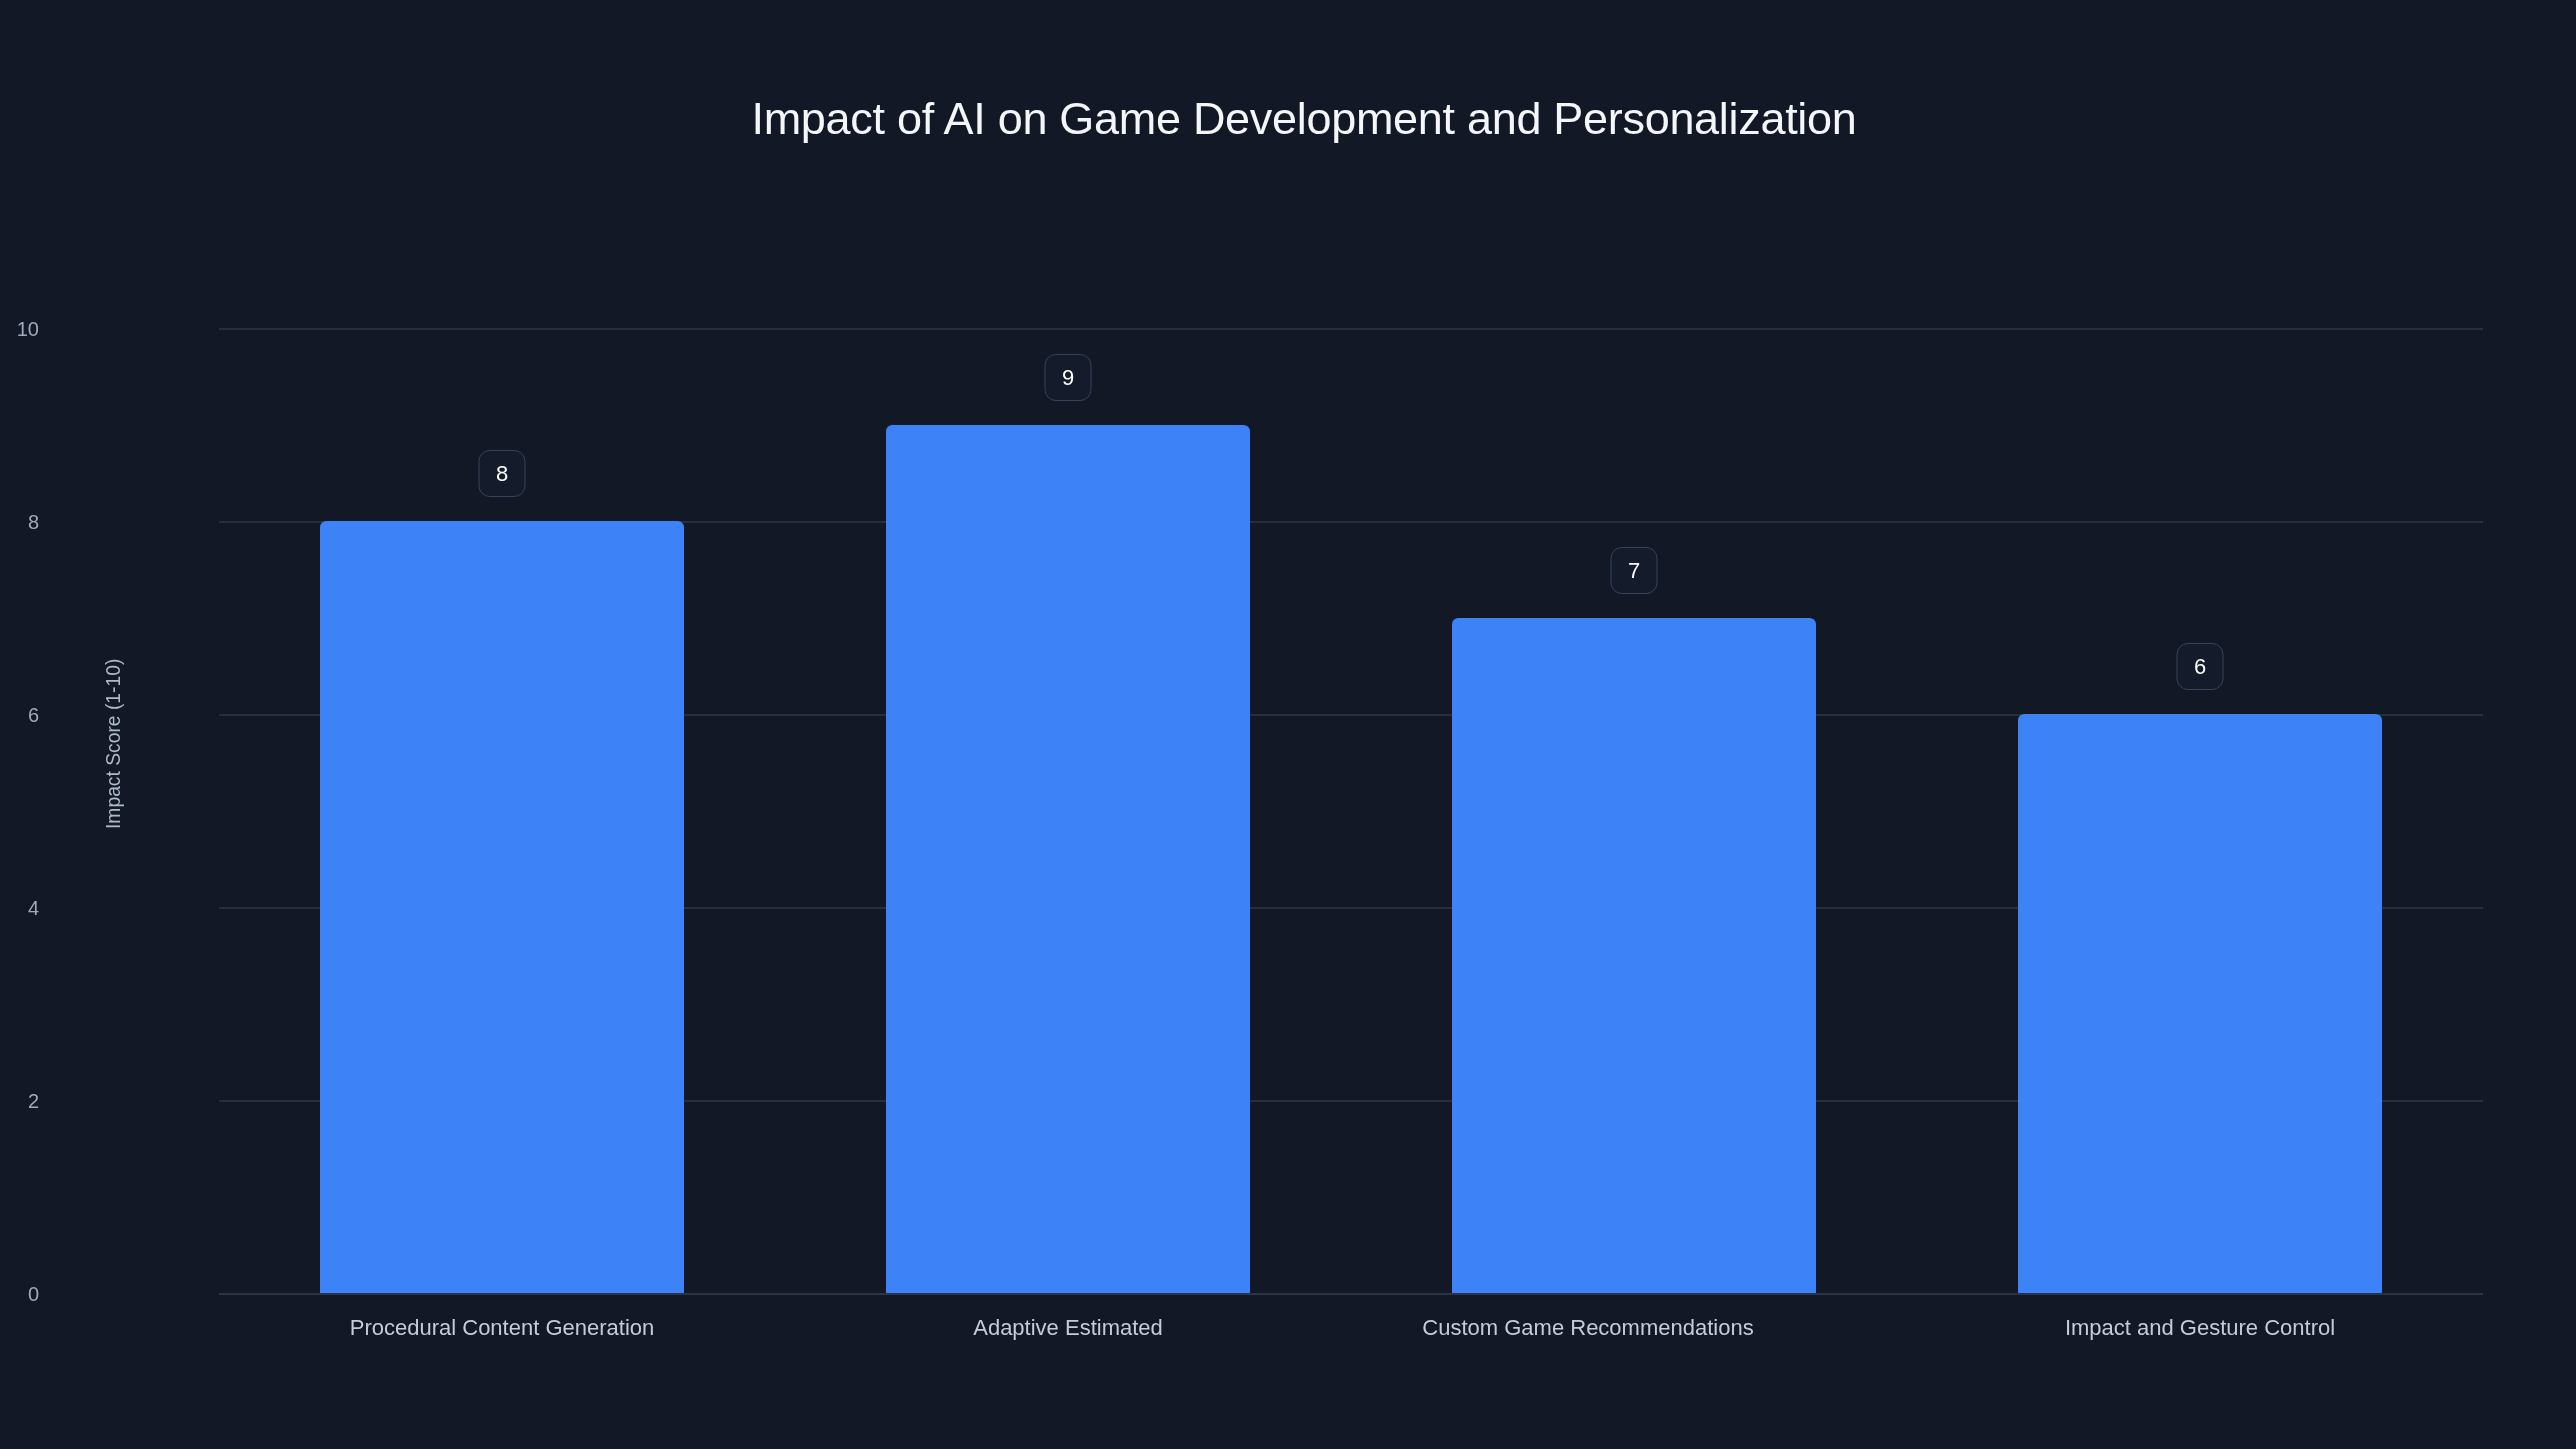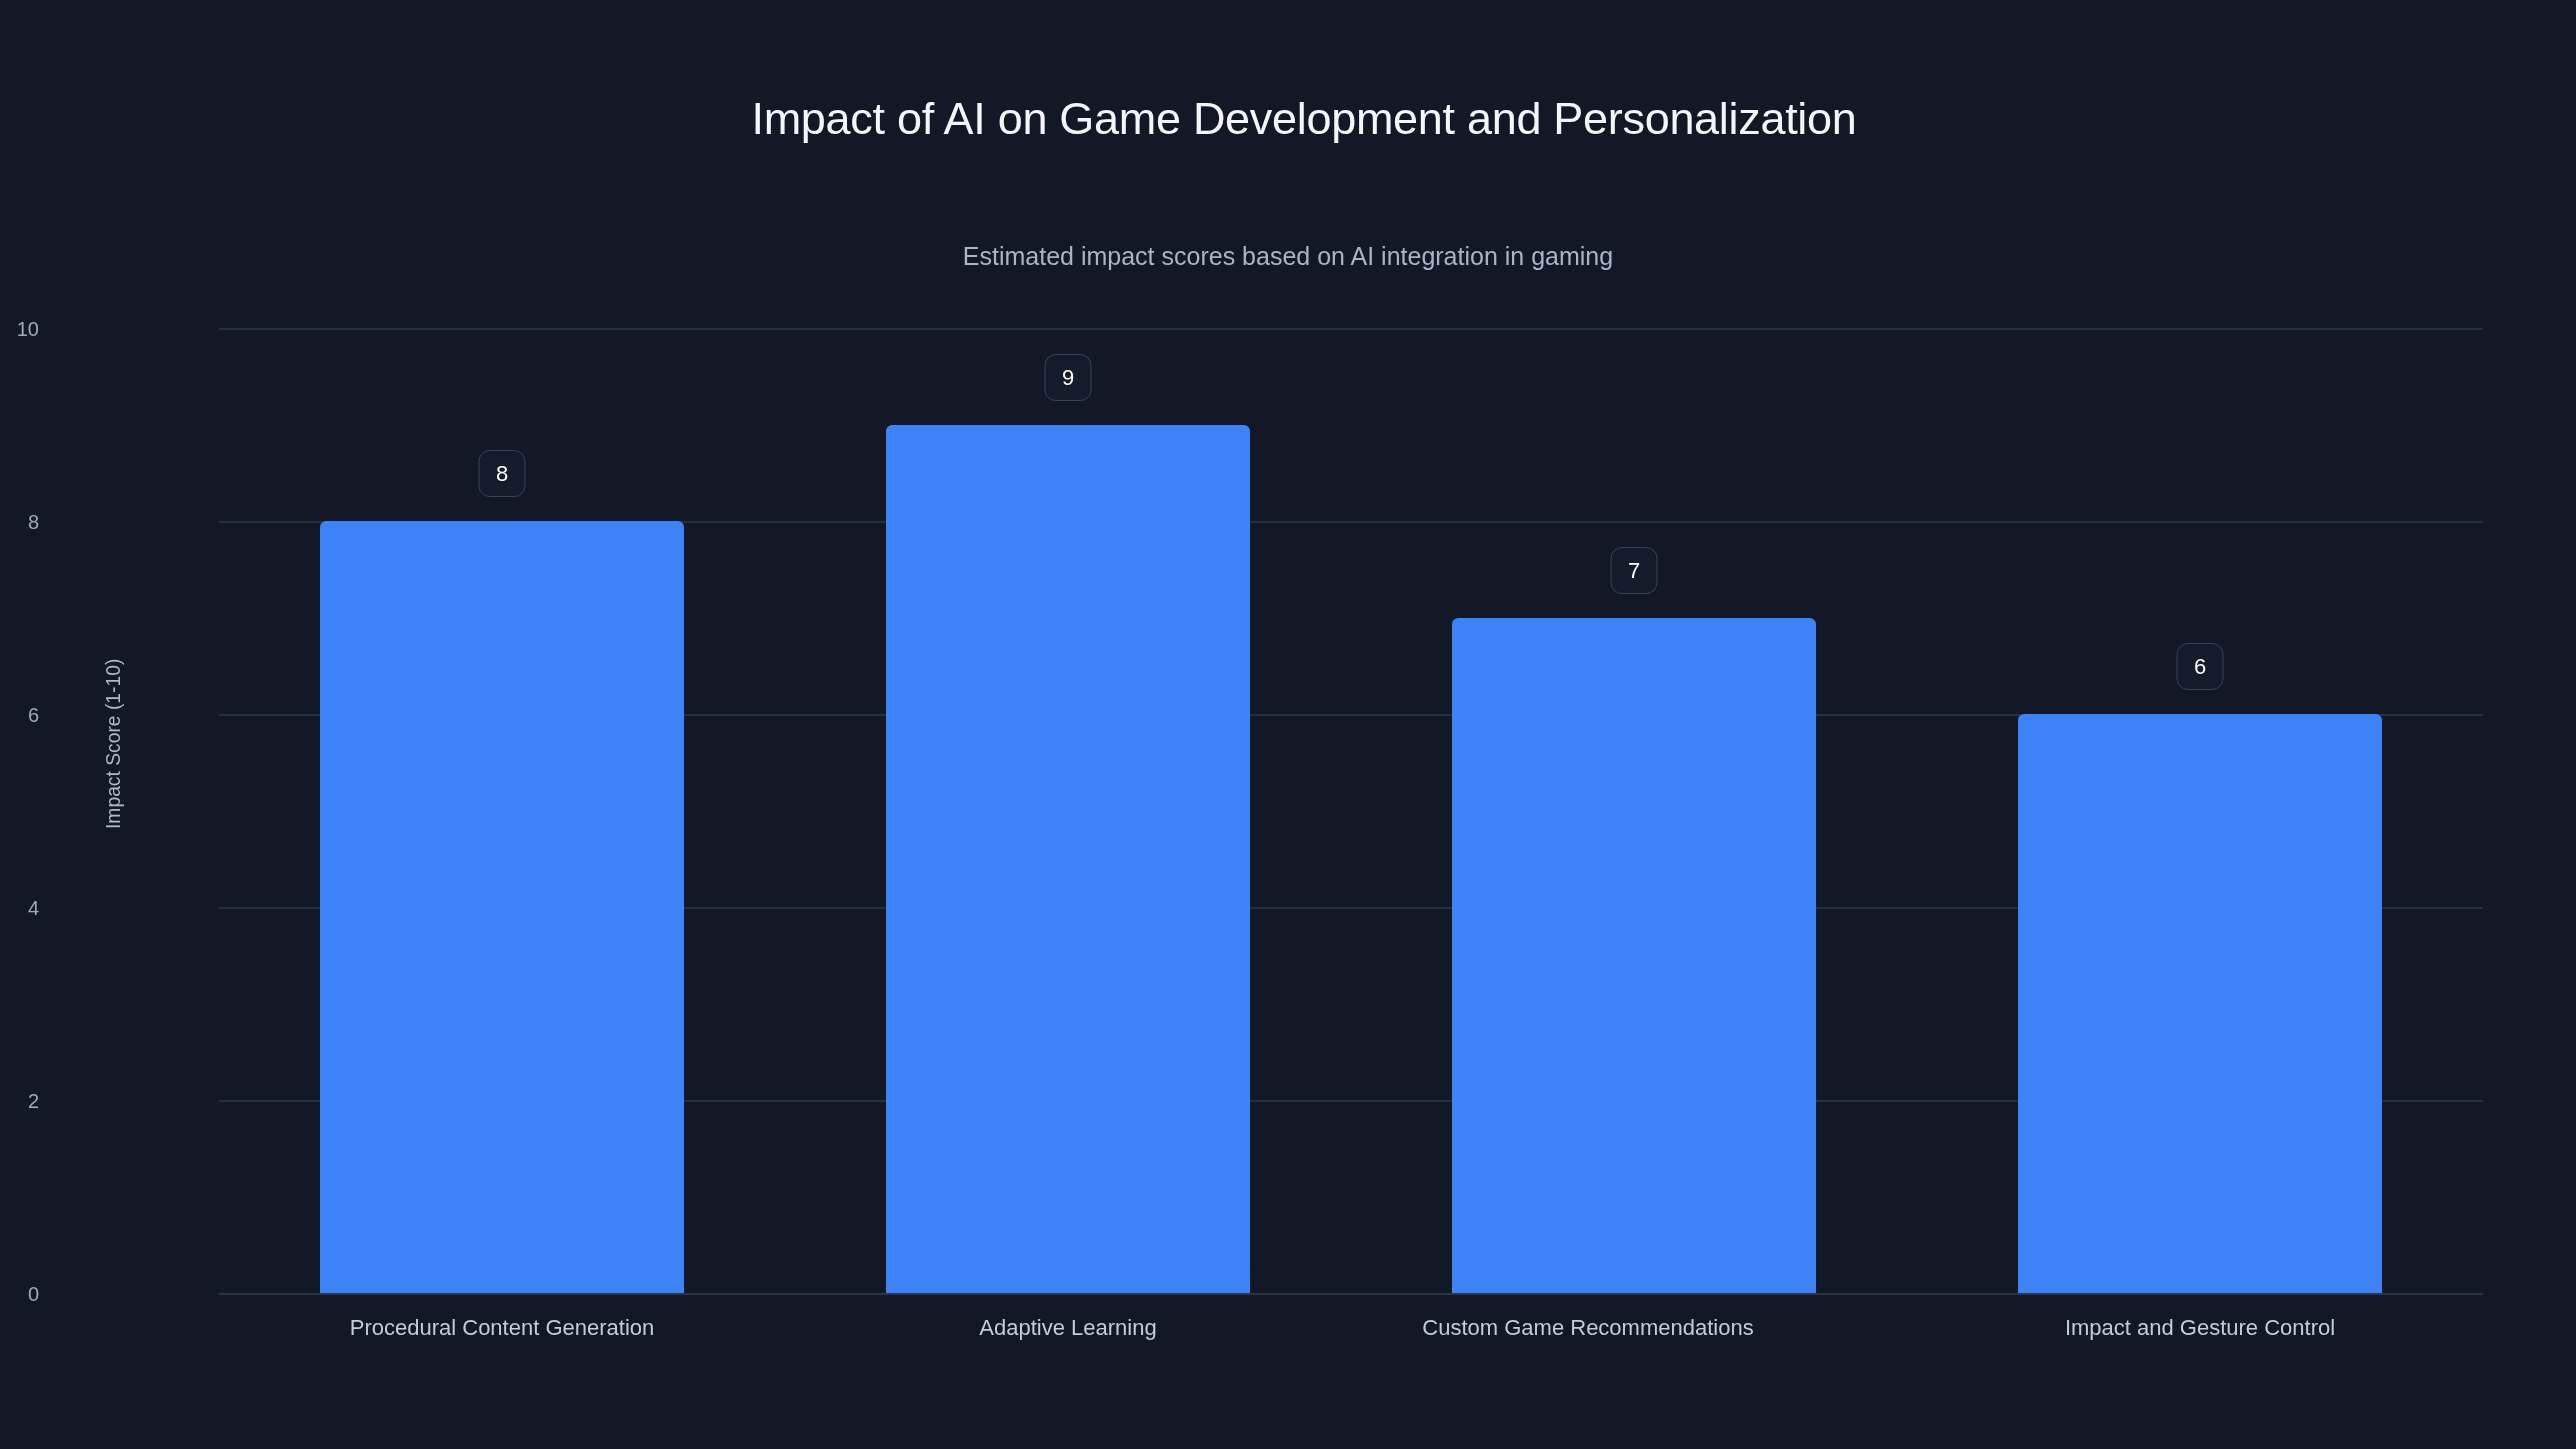--- a/index.html
+++ b/index.html
@@ -129,21 +129,20 @@
     text-align:center;
   }
 </style>
 </head>
 <body>
 
 <div class="chart-root">
 
   <div class="chart-title">Impact of AI on Game Development and Personalization</div>
 
-  <div class="chart-subtitle">Estimated impact scores based on AI integration in gaming</div>
 
   <div class="y-axis-title">Impact Score (1-10)</div>
 
   <div class="plot-area">
     <div id="gridlines-layer">
         <div class="gridline" style="top: -0.8px;"></div>
         <div class="gridline" style="top: 192px;"></div>
         <div class="gridline" style="top: 385px;"></div>
         <div class="gridline" style="top: 578px;"></div>
         <div class="gridline" style="top: 771px;"></div>
@@ -172,19 +171,19 @@
   <div id="y-ticks-layer">
       <div class="y-tick-label" style="top: 329px;">10</div>
       <div class="y-tick-label" style="top: 522px;">8</div>
       <div class="y-tick-label" style="top: 715px;">6</div>
       <div class="y-tick-label" style="top: 908px;">4</div>
       <div class="y-tick-label" style="top: 1101px;">2</div>
       <div class="y-tick-label" style="top: 1294px;">0</div>
     </div>
   <div id="x-ticks-layer">
       <div class="x-tick-label" style="left: 502px; text-align: right;">Procedural Content Generation</div>
-      <div class="x-tick-label" style="left: 1068px;">Adaptive Learning</div>
+      <div class="x-tick-label" style="left: 1068px;">Adaptive Estimated</div>
       <div class="x-tick-label" style="left: 1588px;">Custom Game Recommendations</div>
       <div class="x-tick-label" style="left: 2200px;">Impact and Gesture Control</div>
     </div>
 
 </div>
 
 
 </body></html>

